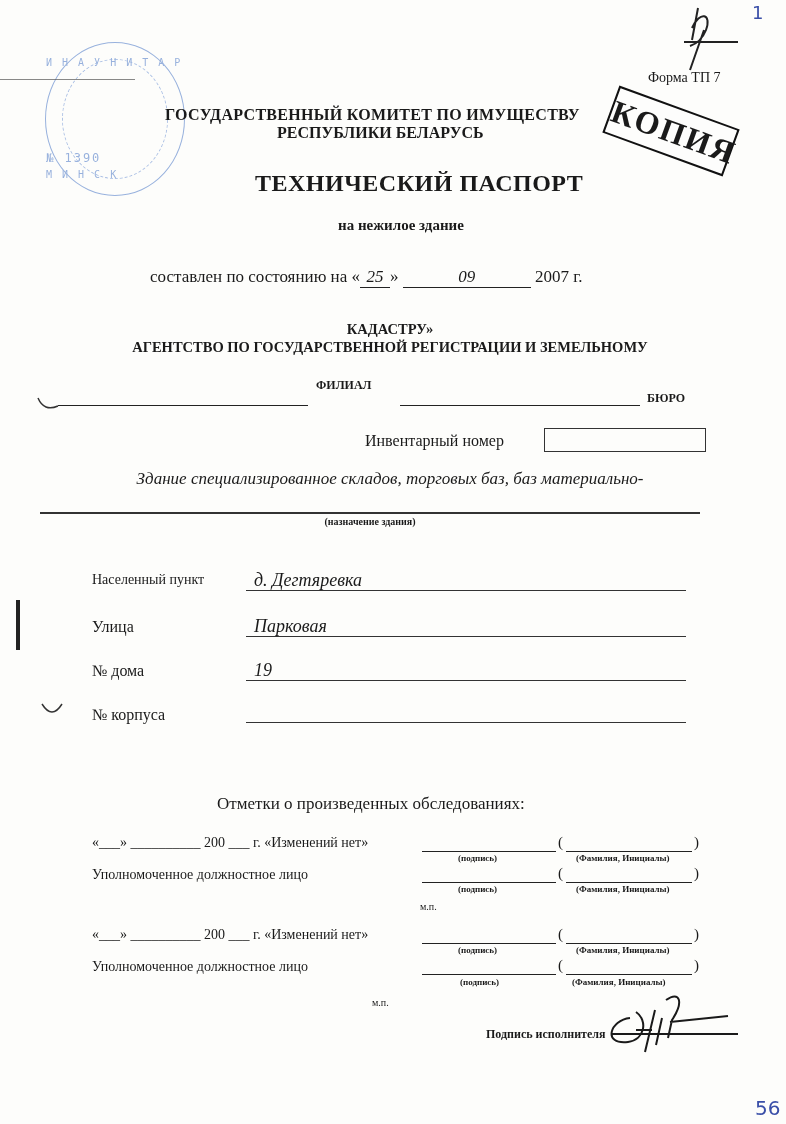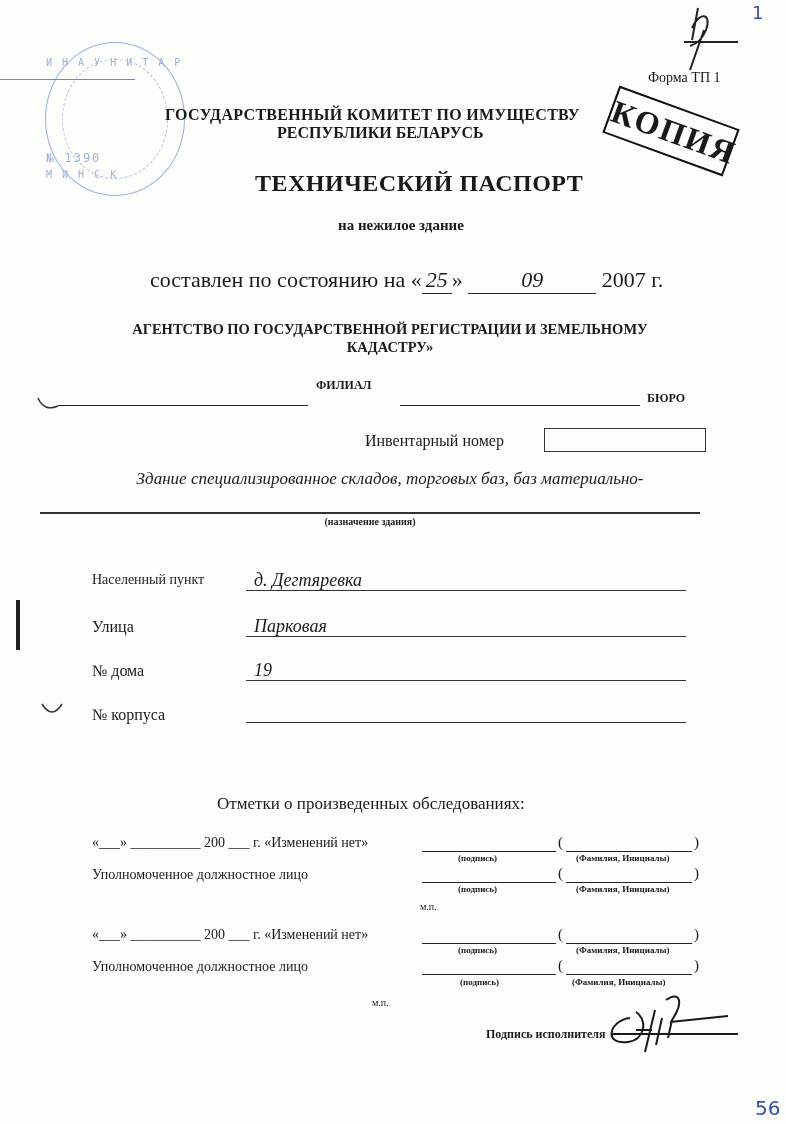--- a/index.html
+++ b/index.html
@@ -56,39 +56,39 @@
   <div class="seal-text" style="top:108px;font-size:12px;">№ 1390</div>
   <div class="seal-text" style="top:126px;">М И Н С К</div>
 </div>
 <div class="abs seal-line"></div>
 
 <svg class="abs" style="left:660px;top:0px;" width="90" height="72">
   <path d="M38 8 L32 40 M32 28 C40 10 52 14 46 30 C42 40 36 44 30 46 M24 42 L78 42 M44 30 L30 70" stroke="#222" stroke-width="2" fill="none"></path>
 </svg>
 <div class="abs handnote" style="left:752px;top:2px;font-size:18px;">1</div>
 
-<div class="abs" style="left:648px;top:70px;font-size:14px;">Форма ТП 1</div>
+<div class="abs" style="left:648px;top:70px;font-size:14px;">Форма ТП 7</div>
 
 <div class="abs bold" style="left:165px;top:106px;font-size:16px;letter-spacing:0.3px;">ГОСУДАРСТВЕННЫЙ  КОМИТЕТ  ПО  ИМУЩЕСТВУ</div>
 <div class="abs bold" style="left:277px;top:124px;font-size:16px;">РЕСПУБЛИКИ БЕЛАРУСЬ</div>
 
 <div class="abs kopiya">КОПИЯ</div>
 
 <div class="abs bold" style="left:255px;top:170px;font-size:24px;letter-spacing:0.5px;">ТЕХНИЧЕСКИЙ  ПАСПОРТ</div>
 <div class="abs bold" style="left:338px;top:217px;font-size:15px;">на нежилое здание</div>
 
-<div class="abs" style="left:150px;top:267px;font-size:22px;white-space:nowrap;">
+<div class="abs" style="left:150px;top:267px;font-size:17px;white-space:nowrap;">
   <span>составлен по состоянию на «</span><span class="italic uline" style="display:inline-block;width:30px;text-align:center;">25</span><span>»</span>
   <span class="italic uline" style="display:inline-block;width:128px;text-align:center;">09</span>
   <span>2007 г.</span>
 </div>
 
 <div class="abs bold center" style="left:40px;top:320px;width:700px;font-size:14.5px;line-height:18px;">
+  <div>КАДАСТРУ»</div>
   <div>АГЕНТСТВО ПО ГОСУДАРСТВЕННОЙ РЕГИСТРАЦИИ И ЗЕМЕЛЬНОМУ</div>
-  <div>КАДАСТРУ»</div>
 </div>
 
 <svg class="abs" style="left:36px;top:396px;" width="30" height="20">
   <path d="M2 2 Q8 16 22 10" stroke="#333" stroke-width="1.5" fill="none"></path>
 </svg>
 <div class="abs uline" style="left:58px;top:391px;width:250px;height:14px;"></div>
 <div class="abs bold" style="left:316px;top:378px;font-size:12px;">ФИЛИАЛ</div>
 <div class="abs uline" style="left:400px;top:391px;width:240px;height:14px;"></div>
 <div class="abs bold" style="left:647px;top:391px;font-size:12px;">БЮРО</div>
 

